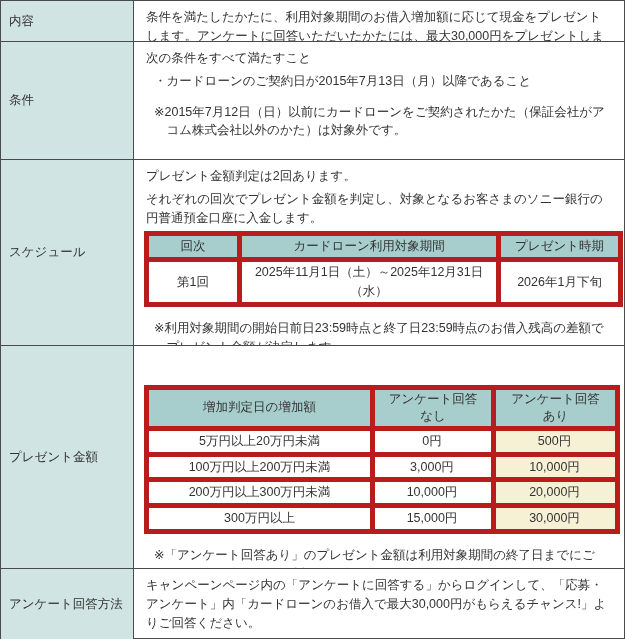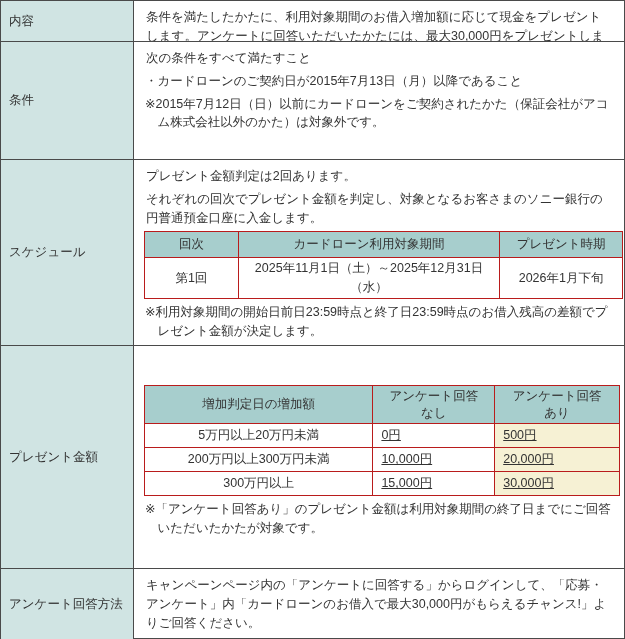--- a/index.html
+++ b/index.html
@@ -32,43 +32,43 @@
     border-right:1px solid #4a4a4a;
     display:flex;align-items:center;
     padding:2px 6px 2px 8px;
   }
   .cnt{
     flex:1 1 auto;box-sizing:border-box;
     padding:3px 6px 3px 8px;
     overflow:hidden;
   }
   .para{margin:4px;}
-  .hang{margin:3px;padding-left:1em;text-indent:-1em;}
+  .hang{margin:12px;padding-left:1em;text-indent:-1em;}
   .gap-top{margin-top:4px;}
   table{border-collapse:collapse;margin:4px 0 4px 2px;}
   th,td{
-    border:1px solid #b91c1c;
+    border:5px solid #b91c1c;
     padding:1px 8px;
     font-weight:normal;
     box-sizing:border-box;
   }
   th{
     background:#a7cecd;
     text-align:center;
     white-space:pre-line;
     line-height:1.35;
   }
   .sched-tbl{width:479px;}
   .sched-tbl th{height:26px;}
   .sched-tbl td{height:27px;text-align:center;}
   .prize-tbl{width:476px;margin-top:36px;}
   .prize-tbl th{height:38px;}
   .prize-tbl td{height:24px;}
   .prize-tbl td.range{text-align:center;}
-  .prize-tbl td.num{text-align:left;padding-right:10px;text-decoration:underline;}
+  .prize-tbl td.num{text-align:center;padding-right:10px;}
   .prize-tbl td.hl{background:#f6f1d4;}
 </style>
 </head>
 <body>
 
 <div class="tbl">
 
   <div class="row" style="height:41px">
     <div class="lbl">内容</div>
     <div class="cnt">
@@ -136,20 +136,25 @@
 あり</th>
           </tr>
         </thead>
         <tbody>
           <tr>
             <td class="range">5万円以上20万円未満</td>
             <td class="num">0円</td>
             <td class="num hl">500円</td>
           </tr>
           <tr>
+            <td class="range">100万円以上200万円未満</td>
+            <td class="num">3,000円</td>
+            <td class="num hl">10,000円</td>
+          </tr>
+          <tr>
             <td class="range">200万円以上300万円未満</td>
             <td class="num">10,000円</td>
             <td class="num hl">20,000円</td>
           </tr>
           <tr>
             <td class="range">300万円以上</td>
             <td class="num">15,000円</td>
             <td class="num hl">30,000円</td>
           </tr>
         </tbody>

